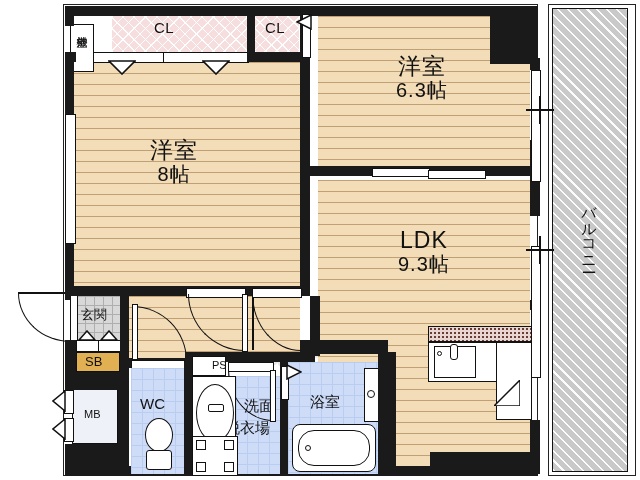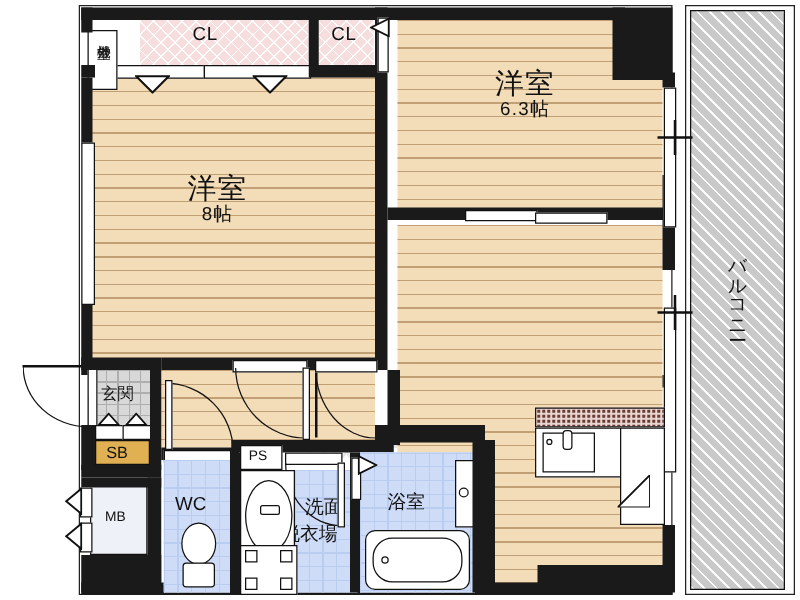--- a/index.html
+++ b/index.html
@@ -57,21 +57,21 @@
 
   .wall{background:#1a1a1a;}
   .thin{border:1.5px solid #111;}
 
   
   .lbl{
     position:absolute;color:#111;line-height:1.08;text-align:center;
     white-space:nowrap;font-weight:400;
   }
   .lbl-room{font-size:23px;letter-spacing:1px;}
-  .lbl-room .sz{font-size:15px;display:block;margin-top:1px;}
+  .lbl-room .sz{font-size:20px;display:block;margin-top:1px;}
   .lbl-cl{font-size:15px;letter-spacing:.5px;}
   .lbl-sm{font-size:13px;}
   .lbl-xs{font-size:11px;}
   .lbl-mid{font-size:15px;}
   .vert{
     writing-mode:vertical-rl;text-orientation:upright;white-space:nowrap;
     line-height:1.0;
   }
 
   
@@ -215,21 +215,21 @@
   <div class="win" style="left:252px;top:288px;width:48px;height:8px;"></div>
 
   <div class="abs wall" style="left:129px;top:358px;width:62px;height:10px;"></div>
   <div class="win" style="left:131px;top:360px;width:52px;height:8px;"></div>
   <div class="arc arc-tr" style="left:132px;top:306px;width:54px;height:54px;"></div>
   <div class="leaf" style="left:132px;top:304px;width:4px;height:54px;"></div>
 
   <div class="abs wall" style="left:185px;top:352px;width:130px;height:10px;"></div>
 
   <div class="abs white-fill thin" style="left:192px;top:356px;width:34px;height:20px;"></div>
-  <div class="lbl lbl-xs" style="left:199px;top:360px;">PS</div>
+  <div class="lbl lbl-xs" style="left:212px;top:360px;">PS</div>
 
   <div class="abs floor-tile-blue" style="left:131px;top:368px;width:53px;height:106px;"></div>
   <div class="lbl lbl-mid" style="left:140px;top:396px;">WC</div>
   <div class="abs wall" style="left:184px;top:362px;width:8px;height:112px;"></div>
 
   <div class="oval" style="left:145px;top:418px;width:26px;height:32px;"></div>
   <div class="rr" style="left:146px;top:450px;width:24px;height:18px;border-radius:3px;"></div>
 
   <div class="abs floor-tile-blue" style="left:192px;top:376px;width:94px;height:98px;"></div>
   <div class="lbl lbl-mid" style="left:244px;top:398px;">洗面</div>
@@ -285,15 +285,17 @@
     <span>洋室</span>
     <span class="sz">8帖</span>
   </div>
 
   <div class="lbl lbl-room" style="left:396px;top:54px;">
     <span>洋室</span>
     <span class="sz">6.3帖</span>
   </div>
 
   <div class="lbl lbl-room" style="left:398px;top:228px;">
+    <span>LDK</span>
+    <span class="sz">9.3帖</span>
   </div>
 
 </div>
 
 </body></html>

